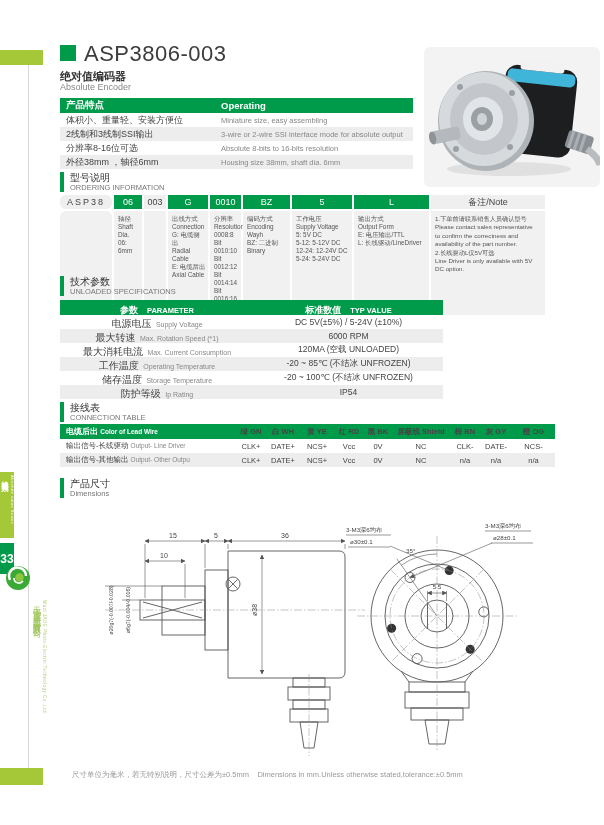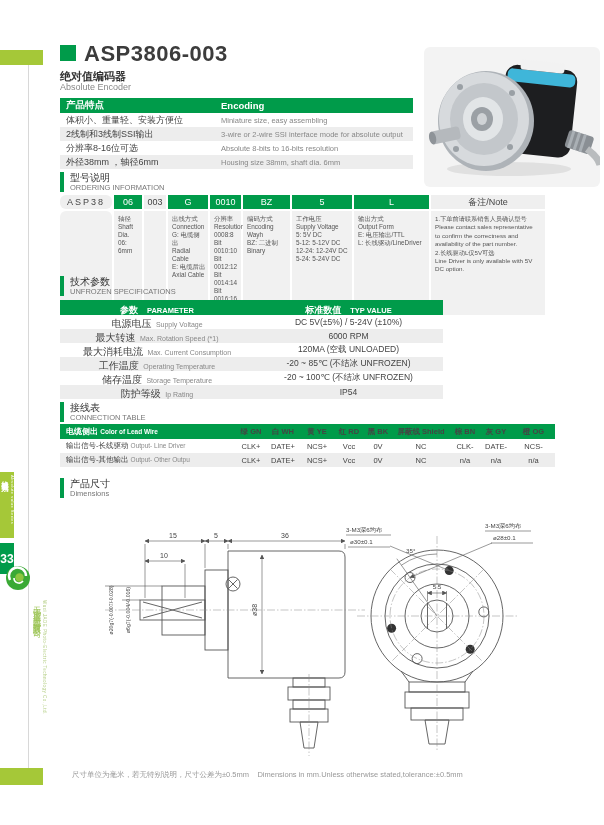--- a/index.html
+++ b/index.html
@@ -4,21 +4,21 @@
 <style>
   html,body{margin:0;padding:0;background:#e8e8e8;}
   #page{position:relative;width:604px;height:825px;background:#ffffff;overflow:hidden;
         font-family:"Liberation Sans","DejaVu Sans",sans-serif;color:#444;}
   .abs{position:absolute;}
   
   .lime-bar{background:#a5c838;}
   .vline{width:1px;background:#d8d8d8;}
   
   .title-square{width:16px;height:16px;background:#009b4a;}
-  .page-title{font-size:22px;font-weight:bold;color:#3c3c3c;letter-spacing:.5px;}
+  .page-title{font-size:22px;font-weight:normal;color:#3c3c3c;letter-spacing:.5px;}
   .sub-zh{font-size:11px;font-weight:bold;color:#333;}
   .sub-en{font-size:9px;color:#888;}
   
   .sec{display:flex;}
   .sec .bar{width:4px;background:#009b4a;margin-right:6px;}
   .sec .zh{font-size:10px;font-weight:normal;color:#333;line-height:11px;}
   .sec .en{font-size:7.5px;color:#777;line-height:9px;}
   
   .ftable{width:353px;font-size:0;}
   .frow{display:flex;height:14px;align-items:center;}
@@ -144,21 +144,21 @@
       <circle cx="36" cy="40" r="3" fill="#9aa0a5"></circle>
       <circle cx="88" cy="46" r="3" fill="#9aa0a5"></circle>
       <circle cx="32" cy="102" r="3" fill="#9aa0a5"></circle>
       <circle cx="86" cy="100" r="3" fill="#9aa0a5"></circle>
     </svg>
   </div>
 
   <div class="abs ftable" style="left:60px;top:98px;">
     <div class="frow fhead">
       <div class="fc1">产品特点</div>
-      <div class="fc2">Encoding</div>
+      <div class="fc2">Operating</div>
     </div>
     <div class="frow">
       <div class="fc1 zh">体积小、重量轻、安装方便位</div>
       <div class="fc2 en">Miniature size, easy assembling</div>
     </div>
     <div class="frow alt">
       <div class="fc1 zh">2线制和3线制SSI输出</div>
       <div class="fc2 en">3-wire or 2-wire SSI interface mode for absolute output</div>
     </div>
     <div class="frow">
@@ -229,21 +229,21 @@
 2.长线驱动L仅5V可选
 Line Driver is only available with 5V
 DC option.</div>
     </div>
   </div>
 
   <div class="abs sec" style="left:60px;top:276px;height:20px;">
     <div class="bar"></div>
     <div>
       <div class="zh">技术参数</div>
-      <div class="en">UNFROZEN SPECIFICATIONS</div>
+      <div class="en">UNLOADED SPECIFICATIONS</div>
     </div>
   </div>
   <div class="abs stable" style="left:60px;top:300px;">
     <div class="srow shead">
       <div class="sc1"><span class="zh">参数</span>&nbsp;&nbsp;<span class="en">PARAMETER</span></div>
       <div class="sc2"><span class="zh">标准数值</span>&nbsp;&nbsp;<span class="en">TYP VALUE</span></div>
     </div>
     <div class="srow">
       <div class="sc1"><span class="pzh">电源电压</span>&nbsp;<span class="pen">Supply Voltage</span></div>
       <div class="sc2 val">DC 5V(±5%) / 5-24V (±10%)</div>
@@ -272,21 +272,21 @@
 
   <div class="abs sec" style="left:60px;top:402px;height:20px;">
     <div class="bar"></div>
     <div>
       <div class="zh">接线表</div>
       <div class="en">CONNECTION TABLE</div>
     </div>
   </div>
   <div class="abs ctable" style="left:60px;top:424px;">
     <div class="crow chead">
-      <div class="lab"><span>电缆侧出</span> <span style="font-size:6.5px;">Color of Lead Wire</span></div>
+      <div class="lab"><span>电缆后出</span> <span style="font-size:6.5px;">Color of Lead Wire</span></div>
       <div class="cell">绿 GN</div>
       <div class="cell">白 WH</div>
       <div class="cell">黄 YE</div>
       <div class="cell">红 RD</div>
       <div class="cell">黑 BK</div>
       <div class="cell">屏蔽线 Shield</div>
       <div class="cell">棕 BN</div>
       <div class="cell">灰 GY</div>
       <div class="cell">橙 OG</div>
     </div>

